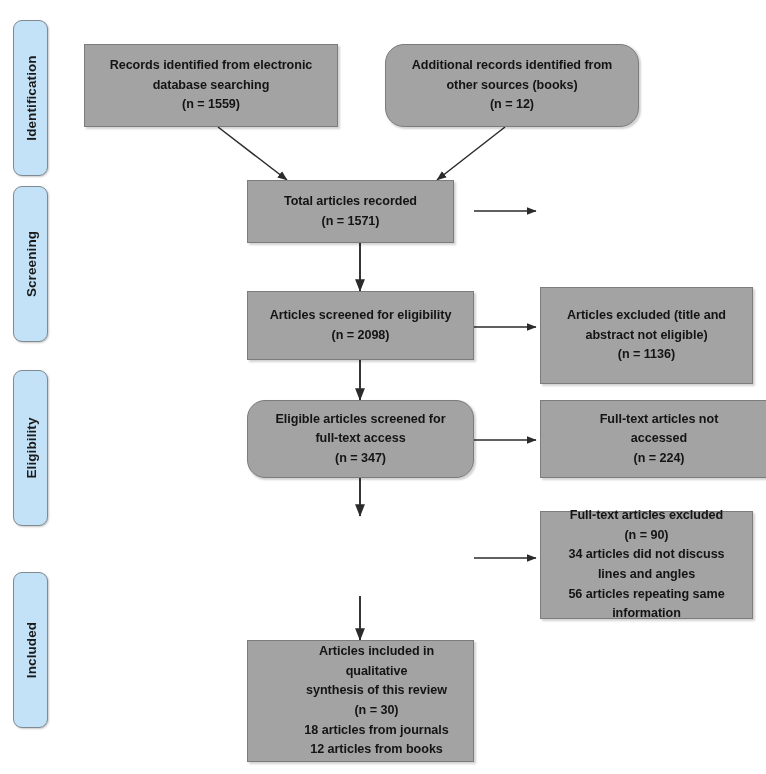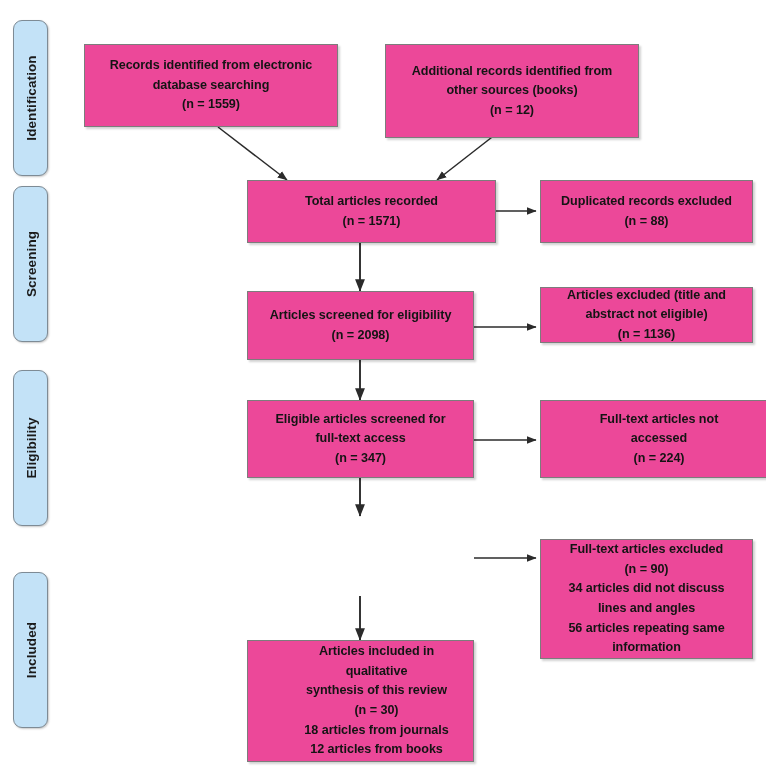--- a/index.html
+++ b/index.html
@@ -34,21 +34,21 @@
     white-space: nowrap;
     font-size: 13.5px;
     font-weight: bold;
     color: #1b1b1b;
     letter-spacing: 0.1px;
   }
 
   
   .node-box {
     position: absolute;
-    background: #ec4899;
+    background: #a3a3a3;
     border: 1.4px solid #7c7c7c;
     box-sizing: border-box;
     box-shadow: 1.5px 1.5px 2px rgba(0,0,0,0.18);
     display: flex;
     align-items: center;
     justify-content: center;
   }
   .node-text {
     text-align: center;
     font-size: 12.6px;
@@ -118,61 +118,57 @@
   <div class="stage-pill" style="left:13px; top:572px; width:35px; height:156px;">
     <span class="stage-pill-label">Included</span>
   </div>
 
   <div class="node-box" style="left:84px; top:44px; width:254px; height:83px;">
     <div class="node-text">Records identified from electronic
 database searching
 (n = 1559)</div>
   </div>
 
-  <div class="node-box" style="left:385px; top:44px; width:254px; height:94px;">
+  <div class="node-box" style="left:385px; top:44px; width:254px; height:83px;border-radius:19px;">
     <div class="node-text">Additional records identified from
 other sources (books)
 (n = 12)</div>
   </div>
 
-  <div class="node-box" style="left:247px; top:180px; width:249px; height:63px;">
+  <div class="node-box" style="left:247px; top:180px; width:207px; height:63px;">
     <div class="node-text">Total articles recorded
 (n = 1571)</div>
   </div>
 
-  <div class="node-box" style="left:540px; top:180px; width:213px; height:63px;">
-    <div class="node-text">Duplicated records excluded
-(n = 88)</div>
-  </div>
 
   <div class="node-box" style="left:247px; top:291px; width:227px; height:69px;">
     <div class="node-text">Articles screened for eligibility
 (n = 2098)</div>
   </div>
 
-  <div class="node-box" style="left:540px; top:287px; width:213px; height:56px;">
+  <div class="node-box" style="left:540px; top:287px; width:213px; height:97px;">
     <div class="node-text">Articles excluded (title and
 abstract not eligible)
 (n = 1136)</div>
   </div>
 
-  <div class="node-box" style="left:247px; top:400px; width:227px; height:78px;">
+  <div class="node-box" style="left:247px; top:400px; width:227px; height:78px;border-radius:18px;">
     <div class="node-text">Eligible articles screened for
 full-text access
 (n = 347)</div>
   </div>
 
   <div class="node-box" style="left:540px; top:400px; width:238px; height:78px;">
     <div class="node-text">Full-text articles not
 accessed
 (n = 224)</div>
   </div>
 
 
-  <div class="node-box" style="left:540px; top:511px; width:213px; height:120px;margin-top:28px;">
+  <div class="node-box" style="left:540px; top:511px; width:213px; height:108px;">
     <div class="node-text">Full-text articles excluded
 (n = 90)
 34 articles did not discuss
 lines and angles
 56 articles repeating same
 information</div>
   </div>
 
   <div class="node-box" style="left:247px; top:640px; width:227px; height:122px;padding-left:32px;">
     <div class="node-text">Articles included in qualitative

